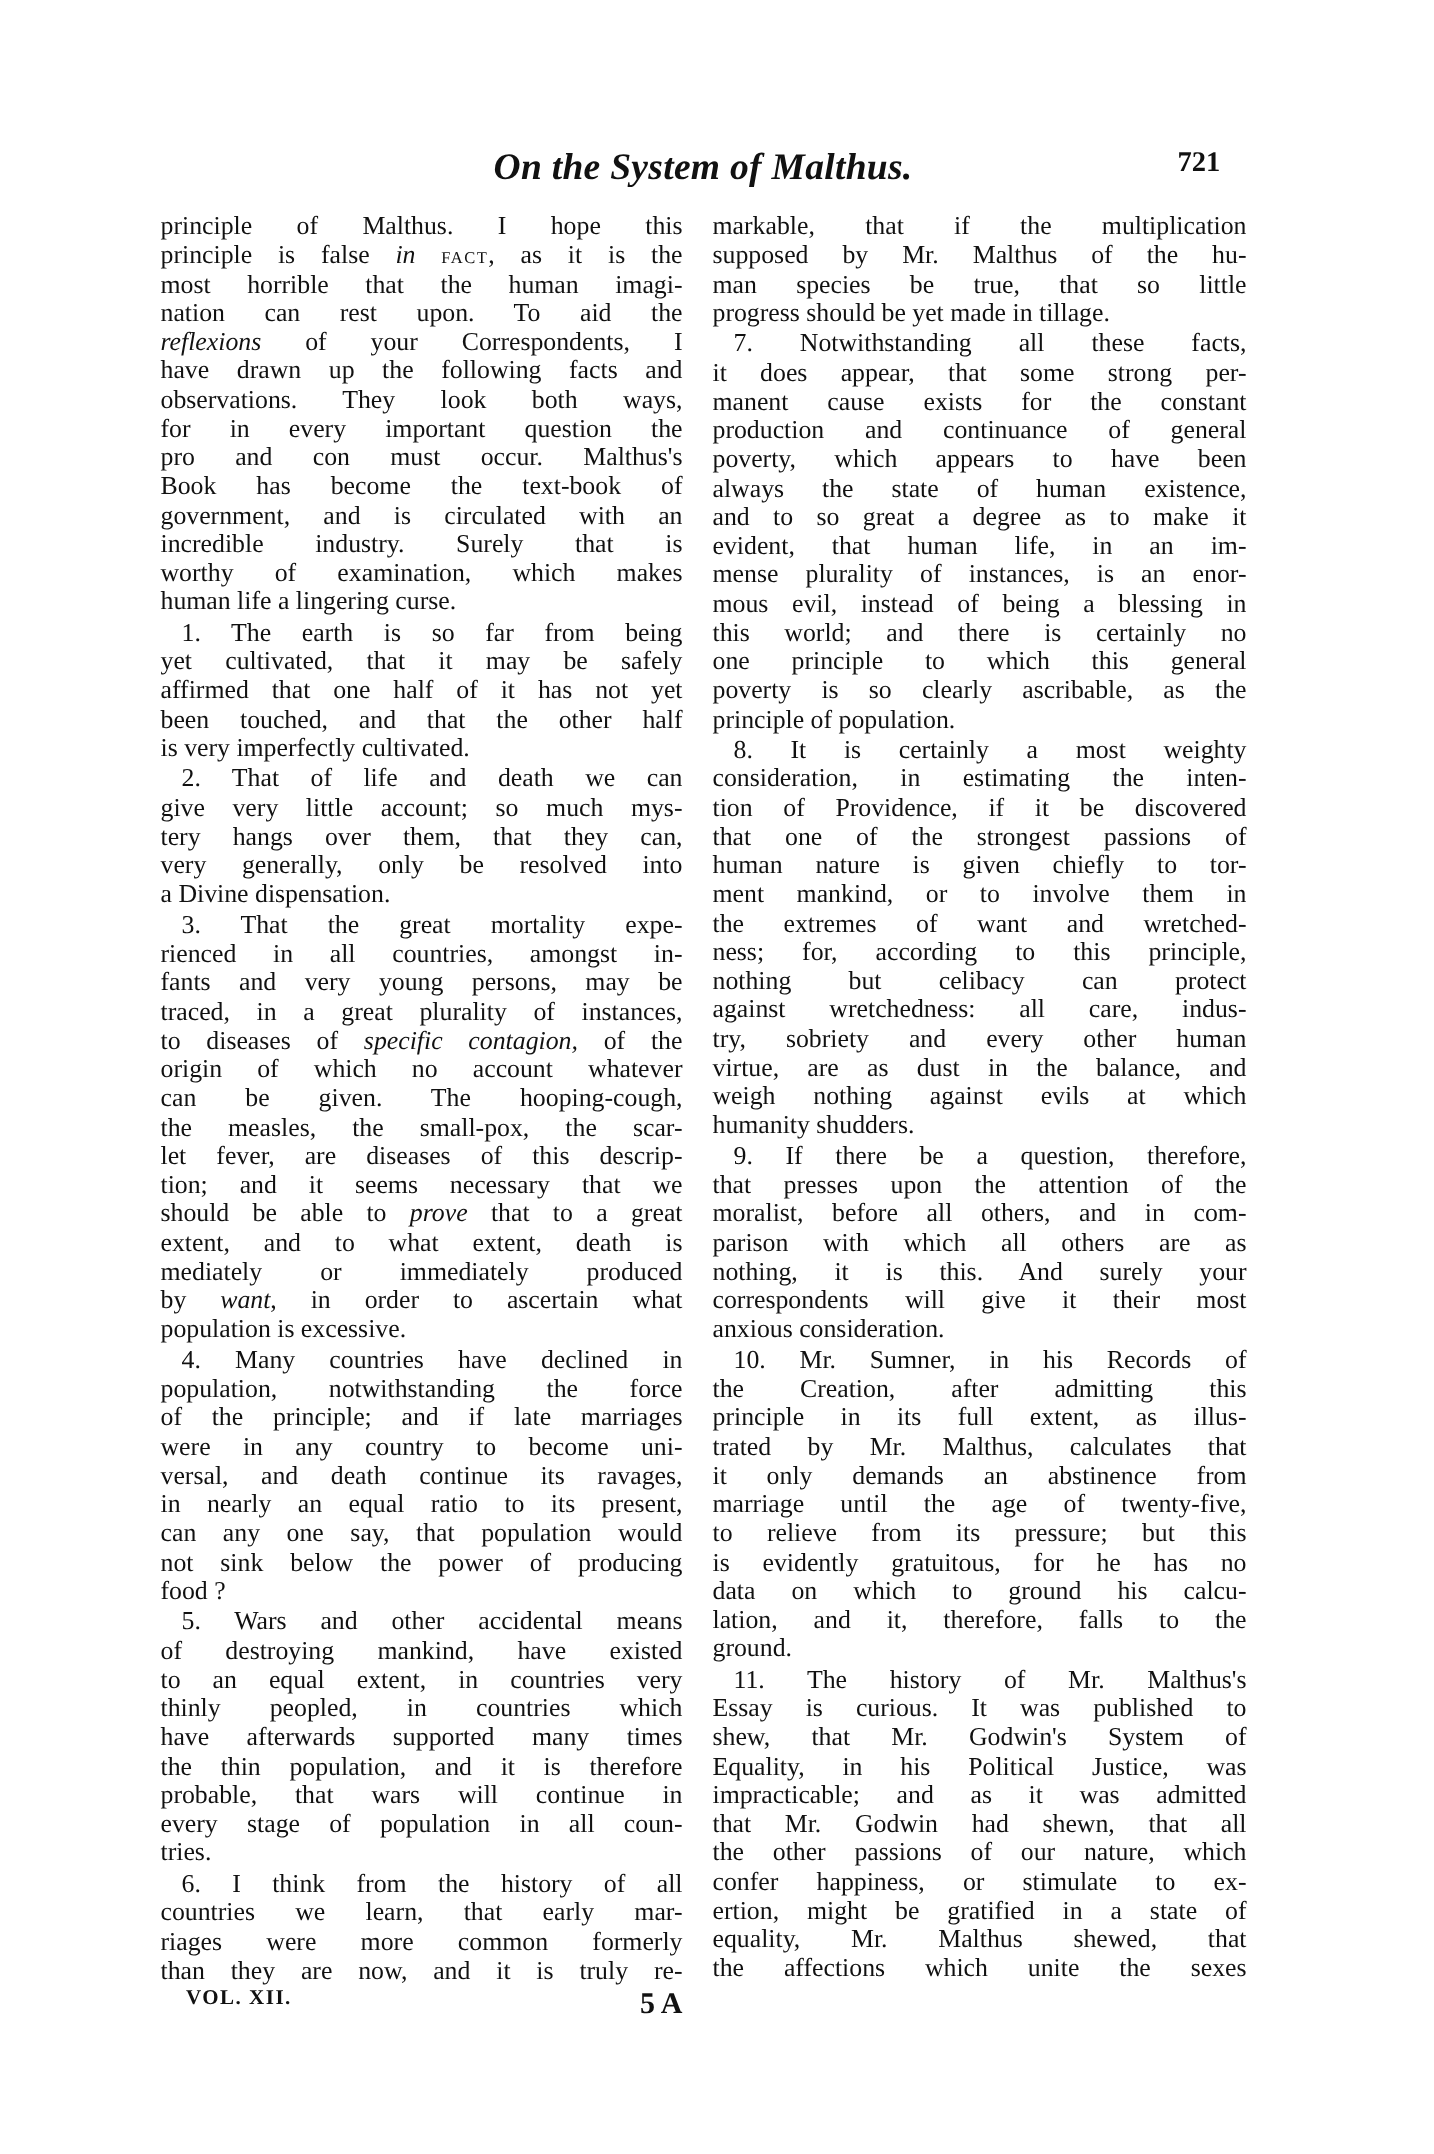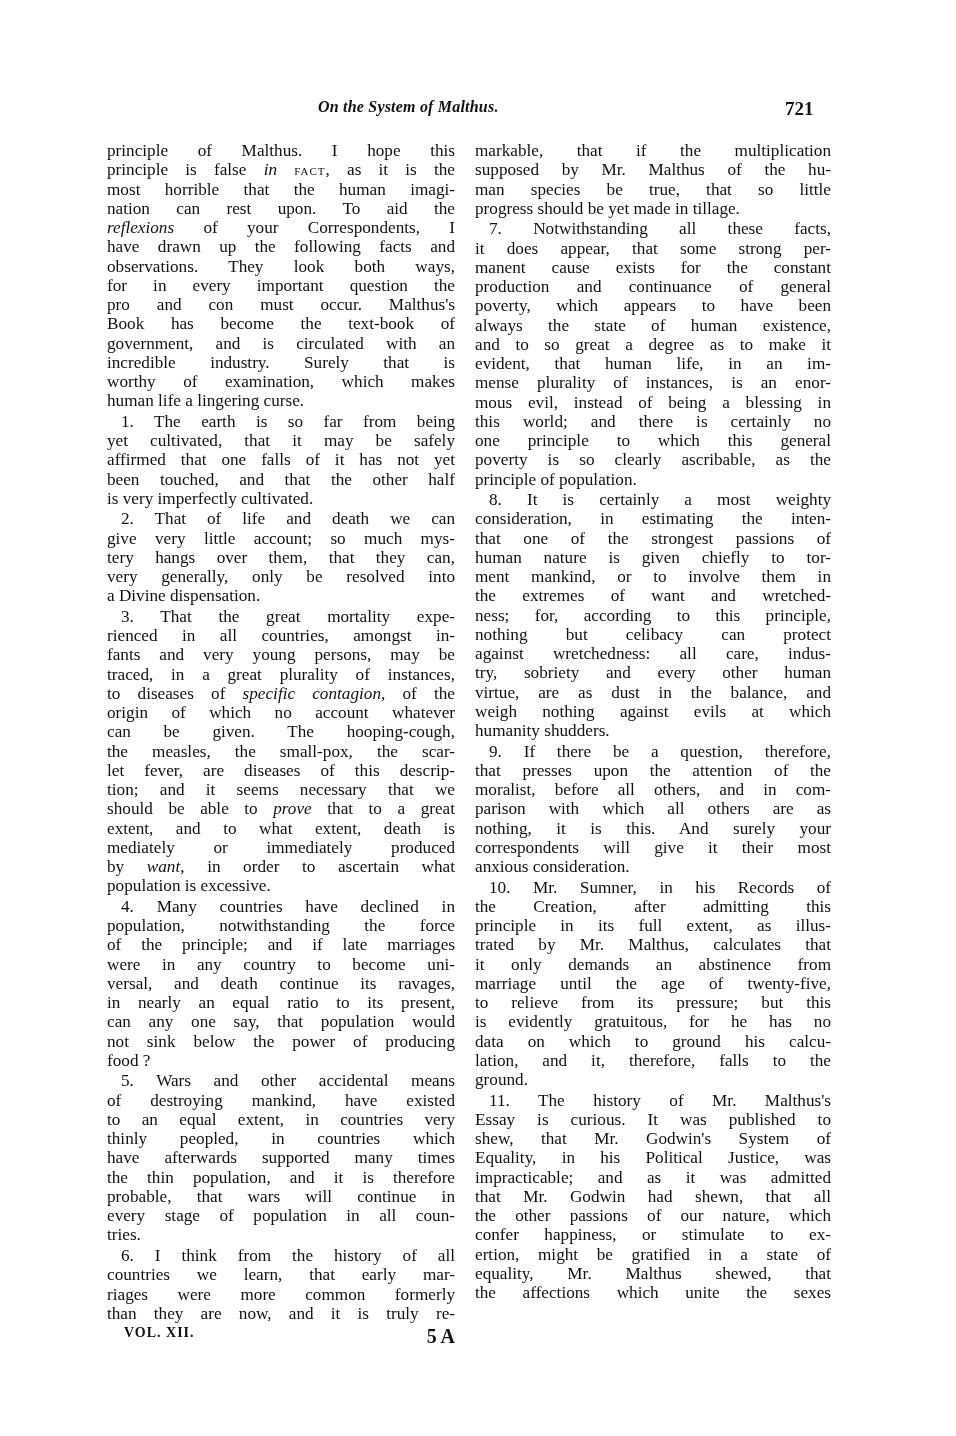--- a/index.html
+++ b/index.html
@@ -1,20 +1,20 @@
 <!DOCTYPE html>
 <html><head>
 <meta charset="utf-8">
 <style>
   html, body { margin:0; padding:0; background:#ffffff; }
   body { width:956px; height:1436px; position:relative; overflow:hidden;
          font-family:"Liberation Serif","DejaVu Serif",serif; color:#111; }
   .header { position:absolute; top:98px; left:0; width:956px; height:24px; }
-  .running-title { position:absolute; left:318px; top:0; font-style:italic; font-weight:bold;
-                   font-size:16px; letter-spacing:0.2px; }
+  .running-title { position:absolute; left:329px; top:0; font-style:italic; font-weight:bold;
+                   font-size:25px; letter-spacing:0.2px; }
   .page-number { position:absolute; left:773px; top:0; font-weight:bold; font-size:19px;margin-left:12px; }
   .col { position:absolute; top:141px; }
   .col.left { left:107px; width:348px; }
   .col.right { left:475px; width:356px; }
   .para { margin:0; }
   .line { display:block; height:19.25px; line-height:19.25px; font-size:17.2px;
           text-align:justify; text-align-last:justify; white-space:nowrap; overflow:visible; }
   .line.last { text-align-last:left; }
   .line.indent { padding-left:14px; }
   .para + .para { margin-top:1.3px; }
@@ -46,21 +46,21 @@
       <span class="line">pro and con must occur.  Malthus's</span>
       <span class="line">Book has become the text-book of</span>
       <span class="line">government, and is circulated with an</span>
       <span class="line">incredible industry.  Surely that is</span>
       <span class="line">worthy of examination, which makes</span>
       <span class="line last">human life a lingering curse.</span>
     </div>
     <div class="para">
       <span class="line indent">1. The earth is so far from being</span>
       <span class="line">yet cultivated, that it may be safely</span>
-      <span class="line">affirmed that one falls of it has not yet</span>
+      <span class="line">affirmed that one half of it has not yet</span>
       <span class="line">been touched, and that the other half</span>
       <span class="line last">is very imperfectly cultivated.</span>
     </div>
     <div class="para">
       <span class="line indent">2. That of life and death we can</span>
       <span class="line">give very little account; so much mys-</span>
       <span class="line">tery hangs over them, that they can,</span>
       <span class="line">very generally, only be resolved into</span>
       <span class="line last">a Divine dispensation.</span>
     </div>
@@ -129,20 +129,21 @@
       <span class="line">mense plurality of instances, is an enor-</span>
       <span class="line">mous evil, instead of being a blessing in</span>
       <span class="line">this world; and there is certainly no</span>
       <span class="line">one principle to which this general</span>
       <span class="line">poverty is so clearly ascribable, as the</span>
       <span class="line last">principle of population.</span>
     </div>
     <div class="para">
       <span class="line indent">8. It is certainly a most weighty</span>
       <span class="line">consideration, in estimating the inten-</span>
+      <span class="line">tion of Providence, if it be discovered</span>
       <span class="line">that one of the strongest passions of</span>
       <span class="line">human nature is given chiefly to tor-</span>
       <span class="line">ment mankind, or to involve them in</span>
       <span class="line">the extremes of want and wretched-</span>
       <span class="line">ness; for, according to this principle,</span>
       <span class="line">nothing but celibacy can protect</span>
       <span class="line">against wretchedness: all care, indus-</span>
       <span class="line">try, sobriety and every other human</span>
       <span class="line">virtue, are as dust in the balance, and</span>
       <span class="line">weigh nothing against evils at which</span>

